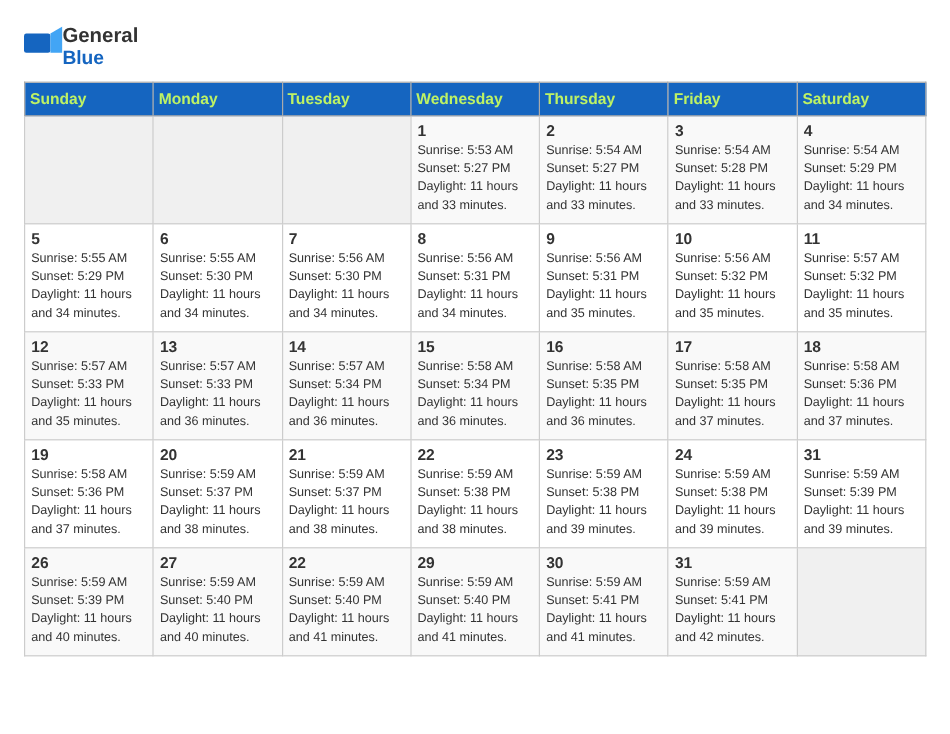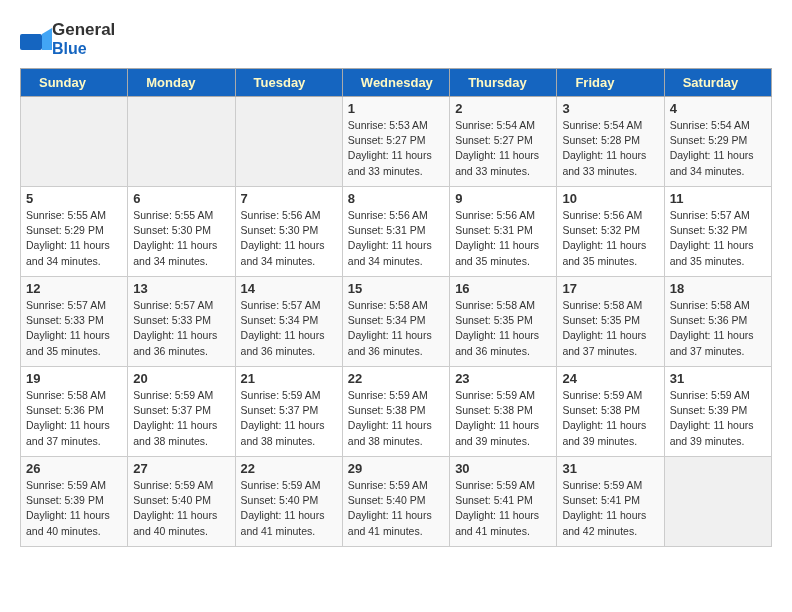--- a/index.html
+++ b/index.html
@@ -11,43 +11,43 @@
       padding: 20px;
     }
     .header {
       display: flex;
       justify-content: space-between;
       align-items: flex-start;
       margin-bottom: 10px;
     }
     .logo {
       display: flex;
-      align-items: flex-end;
+      align-items: flex-start;
     }
     .title-block {
       text-align: right;
     }
     .month-title {
       font-size: 32px;
       font-weight: bold;
       color: #333;
     }
     .subtitle {
       font-size: 16px;
       color: #333;
     }
     table {
       width: 100%;
       border-collapse: collapse;
       table-layout: fixed;
     }
     thead tr th {
       background-color: #1565c0;
-      color: #fef9c3;
-      padding: 6px 18px;
+      color: #bef264;
+      padding: 6px 4px;
       text-align: left;
       font-size: 13px;
       border: 1px solid #aaa;
     }
     tbody tr td {
       border: 1px solid #ccc;
       vertical-align: top;
       padding: 4px 5px;
       font-size: 10.5px;
       color: #333;

